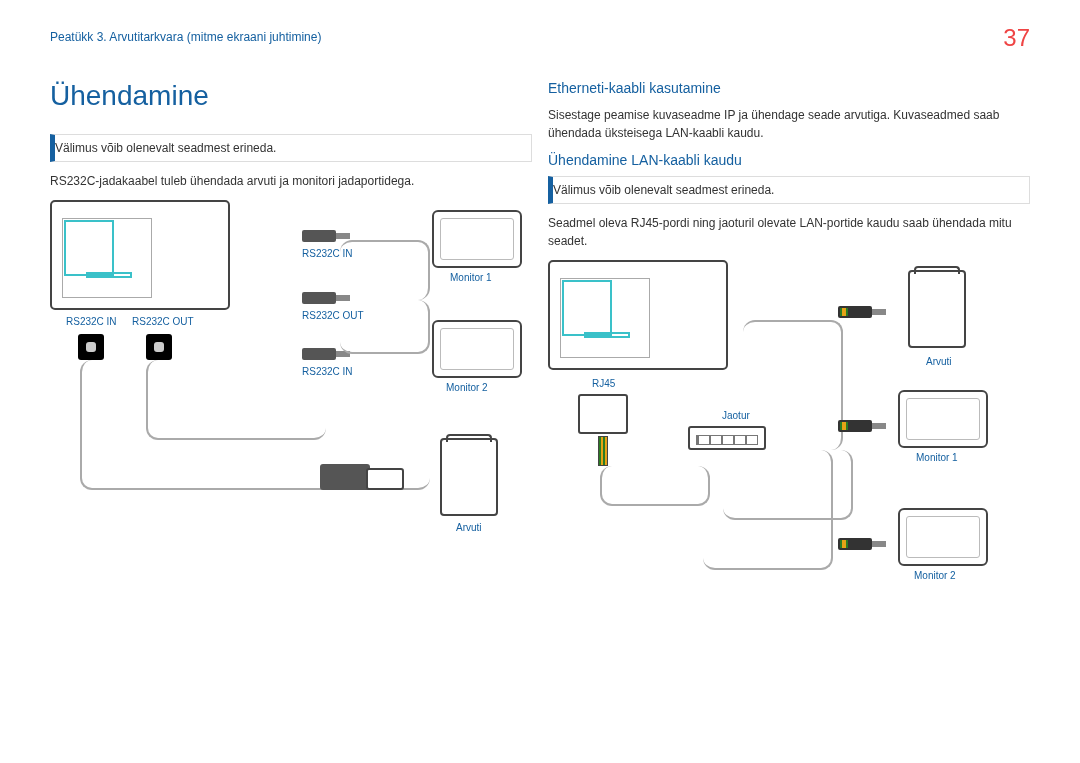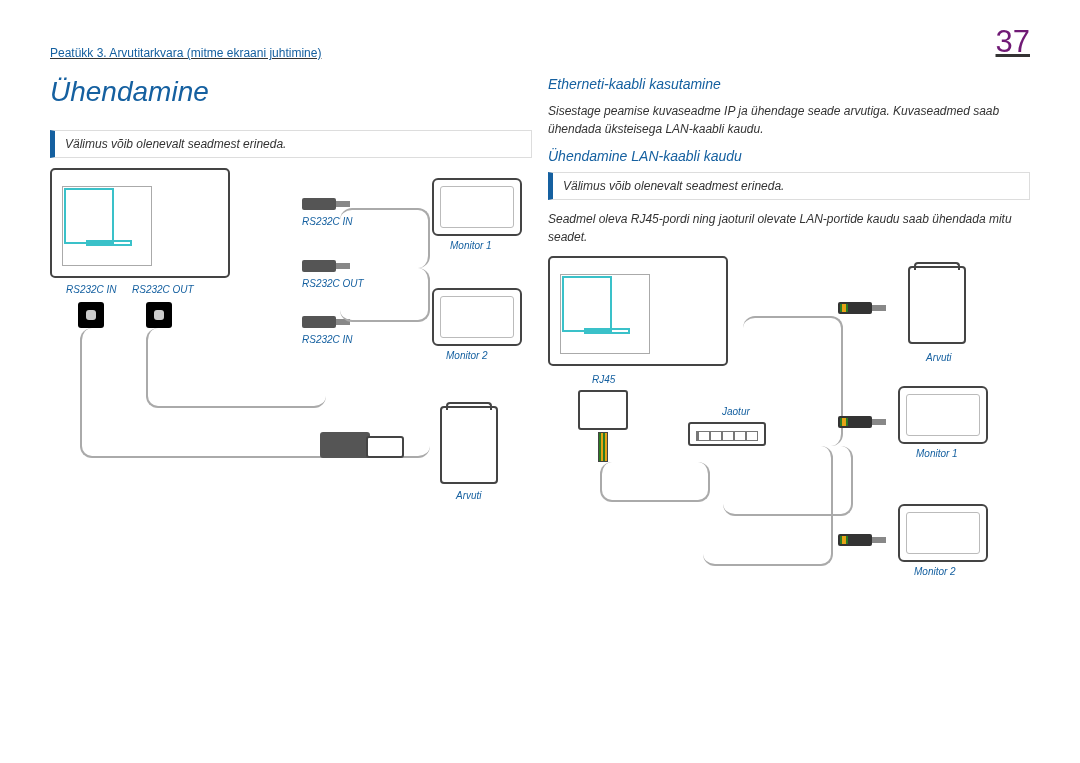--- a/index.html
+++ b/index.html
@@ -8,38 +8,36 @@
     width: 1080px;
     height: 763px;
     background: #fff;
     padding: 30px 50px 20px 50px;
     position: relative;
     color: #333;
   }
   .header-row {
     display: flex;
     justify-content: space-between;
-    align-items: flex-end;
-    margin-bottom: 16px;
-    text-decoration: underline;
+    align-items: flex-start;
+    margin-bottom: 28px;
   }
   .chapter {
     font-size: 12px;
     color: #1560a0;
   }
   .page-number {
-    font-size: 31px;
-    color: #701a75;
+    font-size: 24px;
+    color: #ef4444;
     font-weight: 300;
     margin-top: -6px;
   }
   .columns {
     display: flex;
     gap: 16px;
-    font-style: italic;
   }
   .col {
     flex: 1;
     min-width: 0;
   }
   h1 {
     font-size: 28px;
     color: #1560a0;
     font-weight: 500;
     margin-bottom: 22px;
@@ -58,21 +56,21 @@
     margin-bottom: 8px;
   }
   .para {
     font-size: 12px;
     color: #333;
     line-height: 1.5;
     margin-bottom: 10px;
   }
   .notebox {
     border-left: 5px solid #1560a0;
-    padding: 6px 10px;
+    padding: 6px 0;
     background: #fff;
     font-size: 12px;
     margin-bottom: 10px;
     border-top: 1px solid #ddd;
     border-right: 1px solid #ddd;
     border-bottom: 1px solid #ddd;
   }
   .diagram {
     position: relative;
     width: 100%;
@@ -174,20 +172,21 @@
 <div class="header-row">
   <div class="chapter">Peatükk 3. Arvutitarkvara (mitme ekraani juhtimine)</div>
   <div class="page-number">37</div>
 </div>
 
 <div class="columns">
 
   <div class="col">
     <h1>Ühendamine</h1>
     <div class="notebox">Välimus võib olenevalt seadmest erineda.</div>
+    <div class="para">RS232C-jadakaabel tuleb ühendada arvuti ja monitori jadaportidega.</div>
 
     <div class="diagram">
 
       <div class="backpanel" style="left:0; top:0;">
         <div class="inner"></div>
         <div class="cyan1"></div>
         <div class="cyan2"></div>
       </div>
       <div class="lab" style="left:16px; top:116px;">RS232C IN</div>
       <div class="lab" style="left:82px; top:116px;">RS232C OUT</div>

